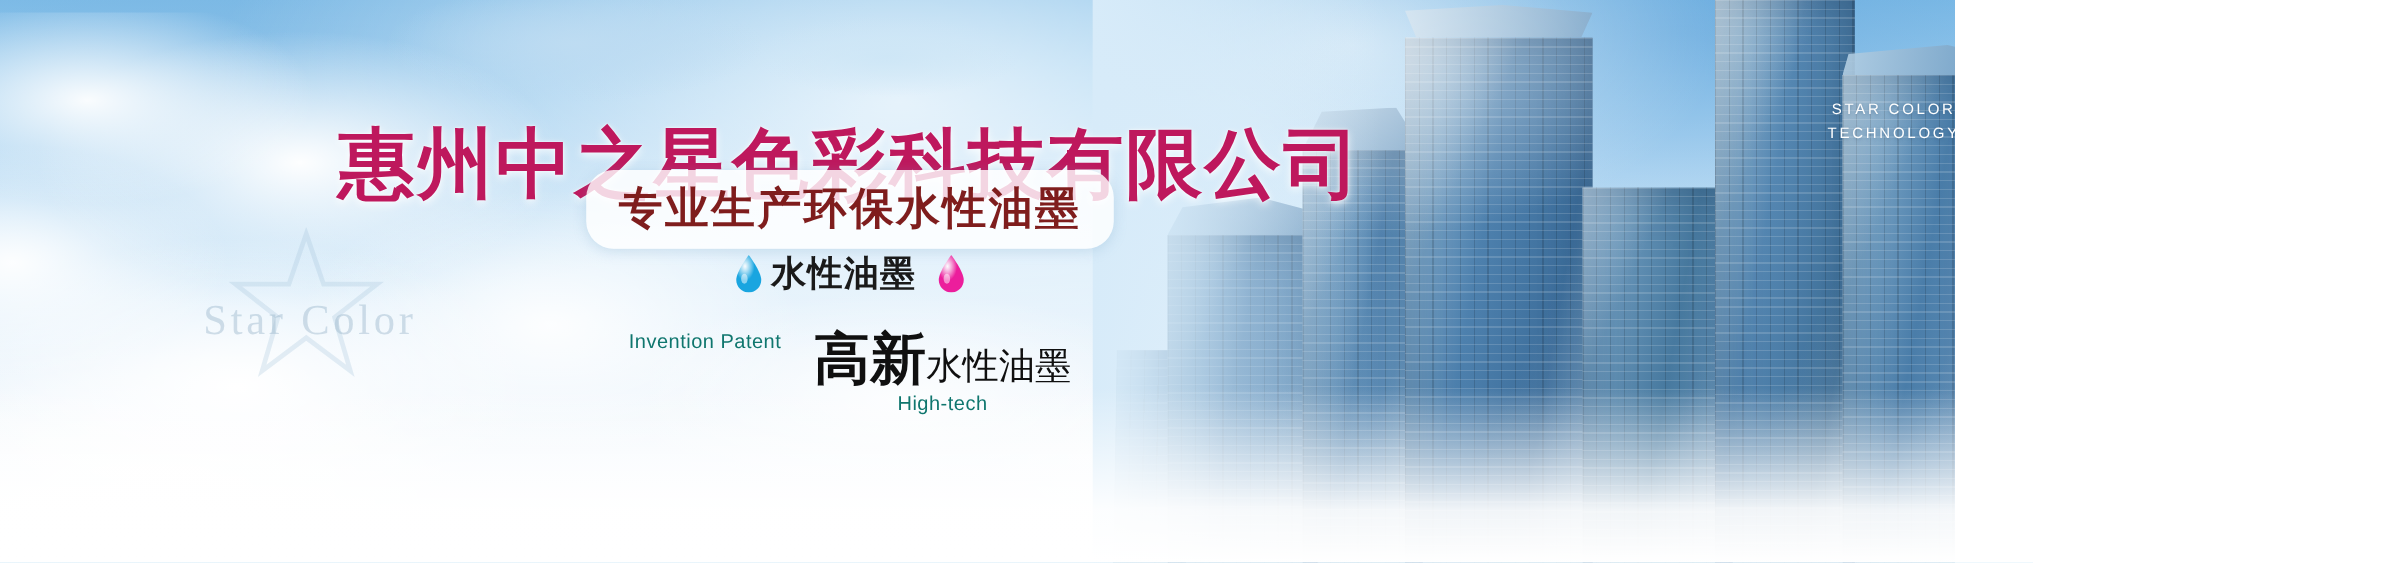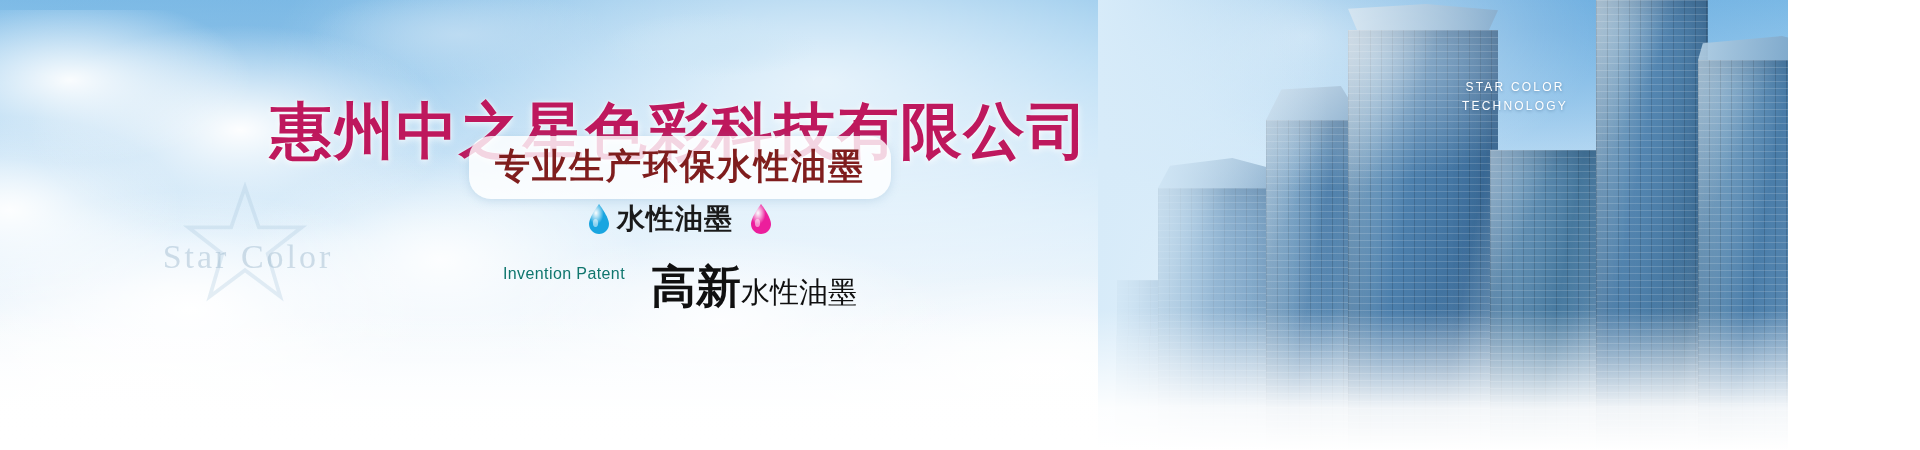--- a/index.html
+++ b/index.html
@@ -6,21 +6,21 @@
     margin: 0;
     padding: 0;
     background: #ffffff;
   }
   body {
     font-family: "Liberation Sans", "DejaVu Sans", sans-serif;
   }
 
   .banner {
     position: relative;
-    width: 1788px;
+    width: 1564px;
     height: 450px;
     overflow: hidden;
     background: #bfe0f5;
   }
 
   
   .sky {
     position: absolute;
     inset: 0;
     background:
@@ -383,17 +383,18 @@
           </svg>
         </div>
       </div>
 
     <div class="badges" id="badges-row">
         <div class="badge">
           <div class="badge-en">Invention Patent</div>
         </div>
         <div class="badge">
           <div class="badge-main"><span class="big">高新</span><span class="small">水性油墨</span></div>
+          <div class="badge-en">High-tech</div>
         </div>
       </div>
 
   </div>
 </div>
 
 </body></html>

